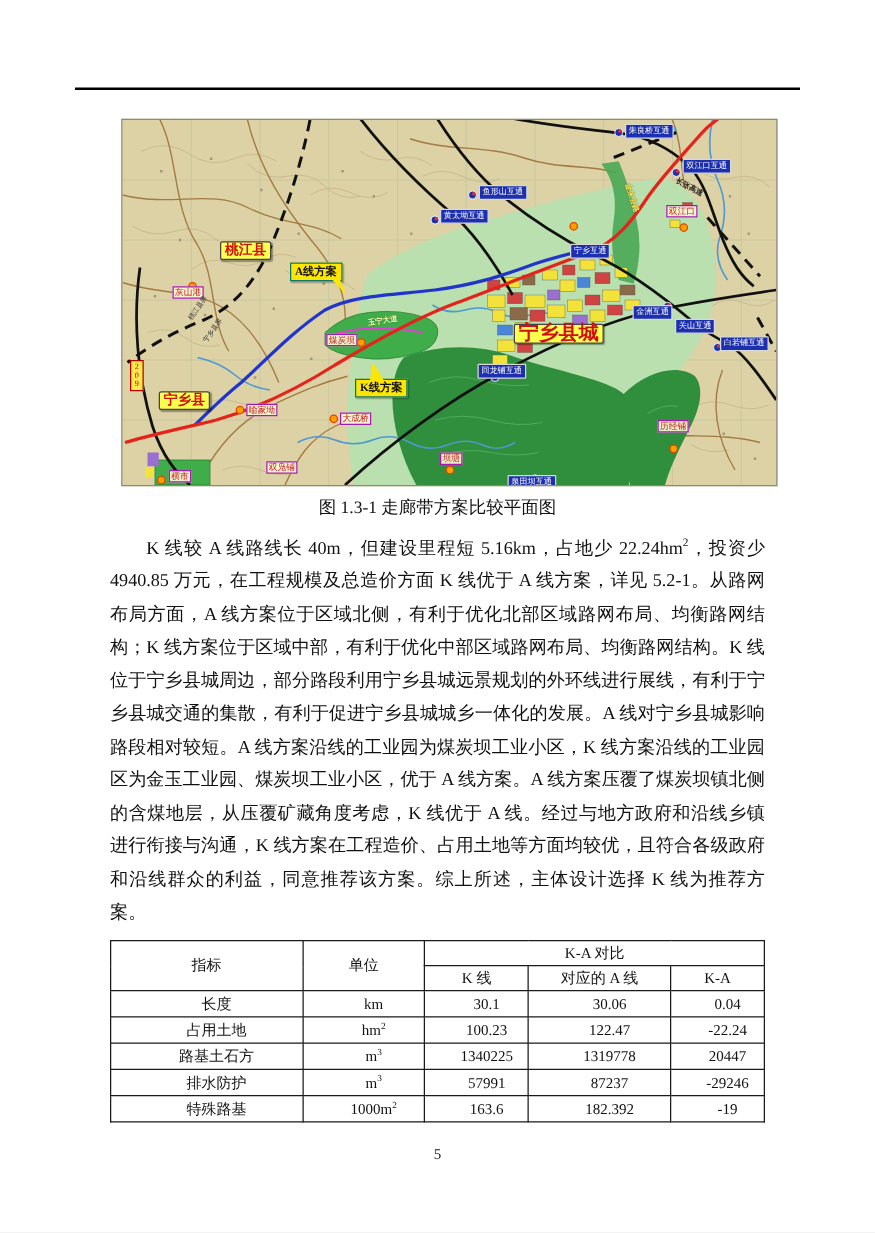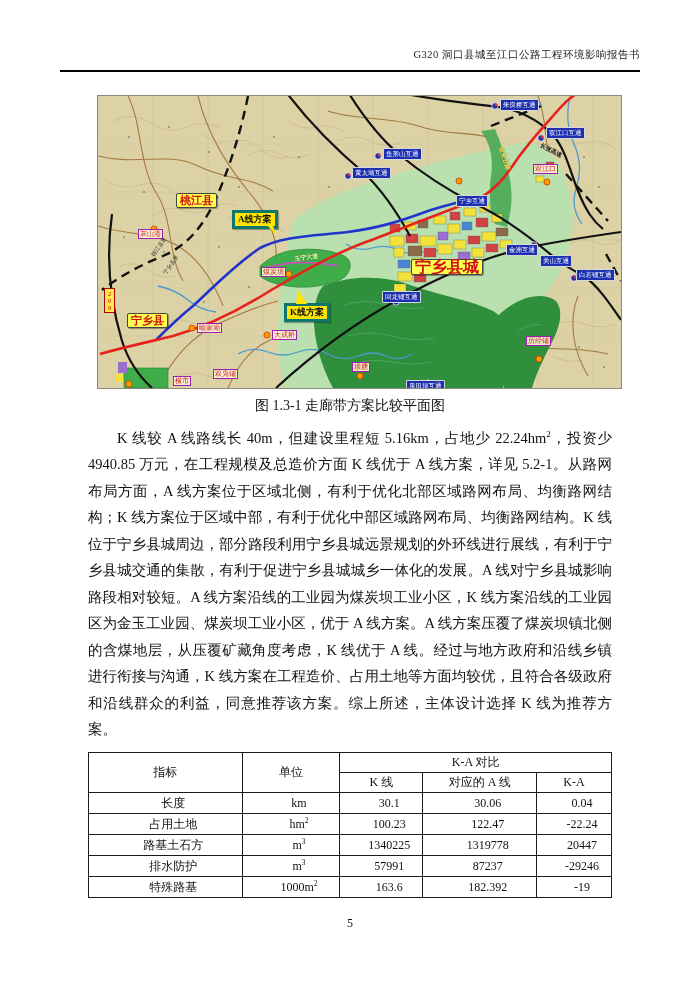--- a/index.html
+++ b/index.html
@@ -9,21 +9,21 @@
   .hdr-title{position:absolute;top:48px;right:60px;font-size:10.5px;letter-spacing:.5px;color:#222;}
   .hdr-rule{position:absolute;top:70px;left:60px;width:580px;height:2px;background:#000;}
   
   .map{position:absolute;left:97px;top:95px;width:523px;height:292px;border:1px solid #8a8a7a;
        overflow:hidden;background:#dcd2a6;}
   .map svg{position:absolute;left:0;top:0;}
   .county-lab{position:absolute;background:#ffff4d;border:1px solid #444;border-radius:2px;
        color:#d01010;font-weight:bold;font-size:11px;line-height:13px;padding:0 3px;white-space:nowrap;
        box-shadow:1px 1px 1px rgba(0,0,0,.35);}
   .city-lab{font-size:16px;line-height:14px;}
-  .callout{position:absolute;background:#ffe600;border:3px solid #0f766e;color:#111;font-weight:bold;
+  .callout{position:absolute;background:#ffe600;border:1px solid #0f766e;color:#111;font-weight:bold;
        font-size:9px;line-height:11px;padding:1px 3px;white-space:nowrap;box-shadow:1px 1px 1px rgba(0,0,0,.3);}
   .tail{position:absolute;background:#ffe600;}
   .ic-lab{position:absolute;background:#1c2fae;border:1px solid #d8d8d8;border-radius:1px;color:#fff;
        font-size:6.5px;line-height:8px;padding:1px 2px;white-space:nowrap;}
   .town-lab{position:absolute;background:rgba(252,242,214,.92);border:1px solid #a21caf;color:#c42020;
        font-size:7px;line-height:8px;padding:0 1px;white-space:nowrap;}
   .road-lab{position:absolute;font-size:6px;line-height:7px;white-space:nowrap;transform-origin:0 0;font-weight:bold;}
   .btext{position:absolute;font-size:5.5px;line-height:6px;color:#333;white-space:nowrap;transform-origin:0 0;}
   .badge209{position:absolute;background:#ffe94d;border:1px solid #b00000;color:#c00000;font-size:6.5px;
        line-height:7px;padding:1px;writing-mode:vertical-rl;text-orientation:upright;}
@@ -39,21 +39,20 @@
   table.cmp th,table.cmp td{border:1px solid #1a1a1a;font-weight:normal;padding:0;height:19px;}
   table.cmp td{height:20px;padding-left:16px;}
   table.cmp sup{font-size:.62em;}
   .pagenum{position:absolute;top:916px;left:0;width:700px;text-align:center;font-size:12px;}
 </style>
 </head>
 <body>
 
 <div class="page">
 
-  <div class="hdr-title">G320 洞口县城至江口公路工程环境影响报告书</div>
   <div class="hdr-rule"></div>
 
   <div class="map">
     <svg width="523" height="292" viewBox="0 0 523 292">
 
       <rect x="0" y="0" width="523" height="292" fill="#dcd2a6"></rect>
 
       <g stroke="#8fa58f" stroke-width="0.6" opacity="0.3">
         <path d="M55,0V292M110,0V292M165,0V292M220,0V292M275,0V292M330,0V292M385,0V292M440,0V292M495,0V292"></path>
         <path d="M0,48H523M0,96H523M0,144H523M0,192H523M0,240H523"></path>
@@ -276,21 +275,21 @@
     <div class="ic-lab" style="left:442px;top:159px;">关山互通</div>
     <div class="ic-lab" style="left:478px;top:173px;">白若铺互通</div>
     <div class="ic-lab" style="left:284px;top:195px;">回龙铺互通</div>
     <div class="ic-lab" style="left:308px;top:284px;">泉田坝互通</div>
 
     <div class="town-lab" style="left:40px;top:133px;">灰山港</div>
     <div class="town-lab" style="left:163px;top:171px;">煤炭坝</div>
     <div class="town-lab" style="left:99px;top:227px;">喻家坳</div>
     <div class="town-lab" style="left:174px;top:234px;">大成桥</div>
     <div class="town-lab" style="left:80px;top:273px;margin-left:35px;">双凫铺</div>
-    <div class="town-lab" style="left:37px;top:280px;margin-left:38px;">横市</div>
+    <div class="town-lab" style="left:37px;top:280px;">横市</div>
     <div class="town-lab" style="left:254px;top:266px;">坝塘</div>
     <div class="town-lab" style="left:435px;top:68px;">双江口</div>
     <div class="town-lab" style="left:428px;top:240px;">历经铺</div>
 
     <div class="road-lab" style="left:406px;top:50px;color:#ffe94d;text-shadow:0 0 1px #333;transform:rotate(72deg);">金朱公路</div>
     <div class="road-lab" style="left:444px;top:46px;color:#222;transform:rotate(28deg);">长张高速</div>
     <div class="road-lab" style="left:196px;top:160px;color:#ffff99;text-shadow:0 0 1px #155;transform:rotate(-8deg);">玉宁大道</div>
 
     <div class="btext" style="left:52px;top:158px;transform:rotate(-55deg);">桃江县界</div>
     <div class="btext" style="left:64px;top:176px;transform:rotate(-55deg);">宁乡县界</div>

